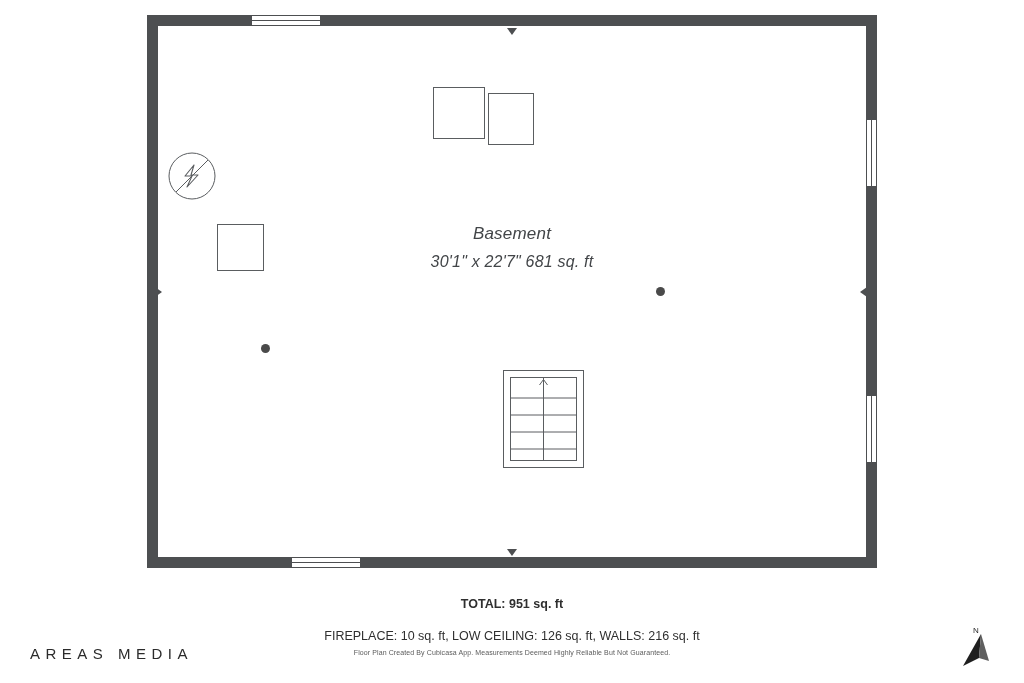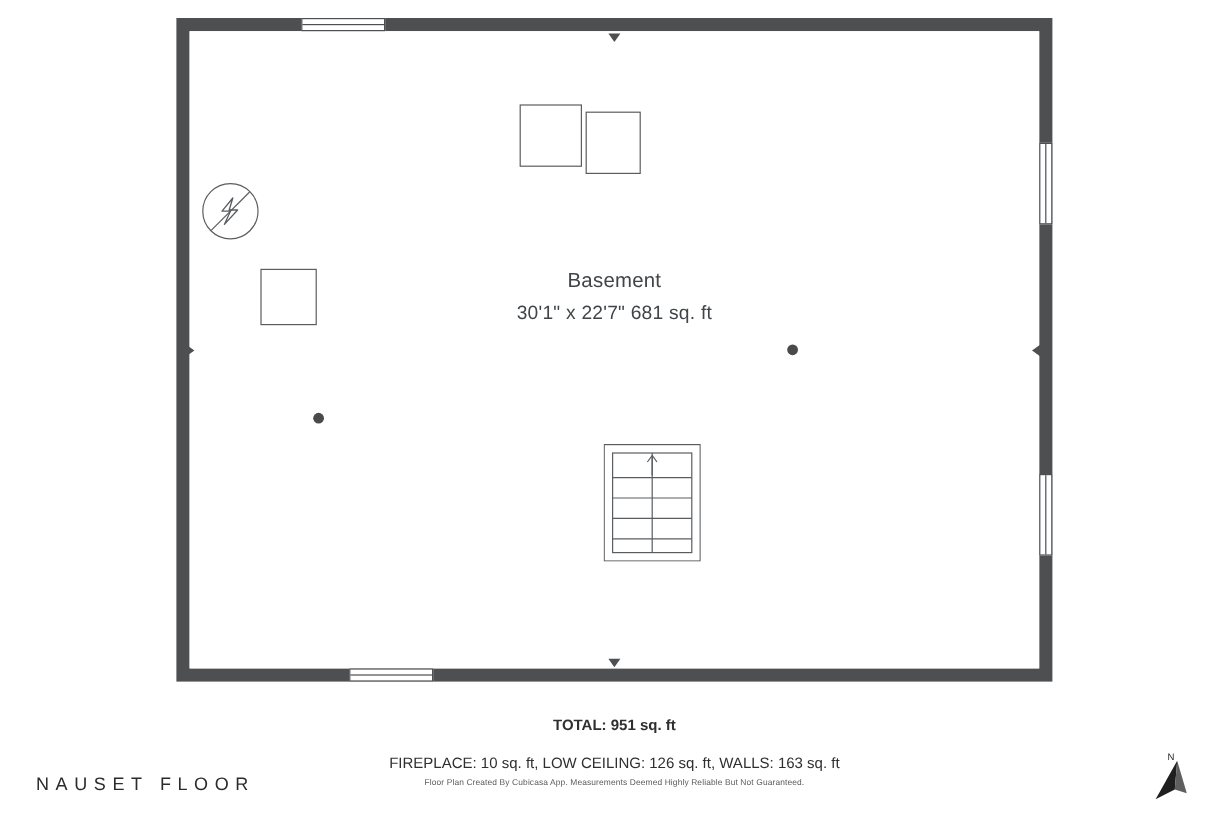--- a/index.html
+++ b/index.html
@@ -16,20 +16,21 @@
     overflow: hidden;
   }
 
   
   #floorplan {
     position: absolute;
     left: 147px;
     top: 15px;
     width: 580px;
     height: 553px;
+    font-style: italic;
   }
   .wall-outer {
     position: absolute;
     left: 0;
     top: 0;
     width: 730px;
     height: 553px;
     box-sizing: border-box;
     border: 11px solid #4d4f51;
     background: #ffffff;
@@ -291,25 +292,25 @@
       <g>
         <line x1="40.5" y1="26" x2="40.5" y2="10" stroke="#5a5d60" stroke-width="1"></line>
         <path d="M36.5 15 L40.5 9.5 L44.5 15" fill="none" stroke="#5a5d60" stroke-width="1"></path>
       </g>
     </svg>
   </div>
 </div>
 
 <div id="summary">
   <div class="total">TOTAL: 951 sq. ft</div>
-  <div class="line">FIREPLACE: 10 sq. ft, LOW CEILING: 126 sq. ft, WALLS: 163 sq. ft</div>
+  <div class="line">FIREPLACE: 10 sq. ft, LOW CEILING: 126 sq. ft, WALLS: 216 sq. ft</div>
   <div class="disclaimer">Floor Plan Created By Cubicasa App. Measurements Deemed Highly Reliable But Not Guaranteed.</div>
 </div>
 
-<div id="brand">NAUSET FLOOR</div>
+<div id="brand">AREAS MEDIA</div>
 
 <div id="north-arrow">
   <span class="n-letter">N</span>
   <svg width="44" height="44" viewBox="0 0 44 44">
     <path d="M26 6 L8 38 L24 30 Z" fill="#1f1f1f"></path>
     <path d="M26 6 L24 30 L34 33 Z" fill="#5f5f5f"></path>
   </svg>
 </div>
 
 </body></html>

